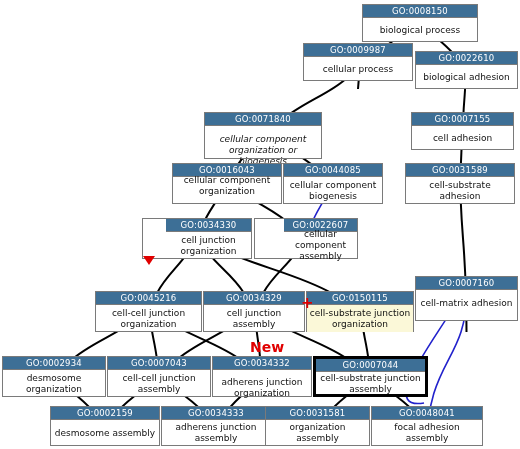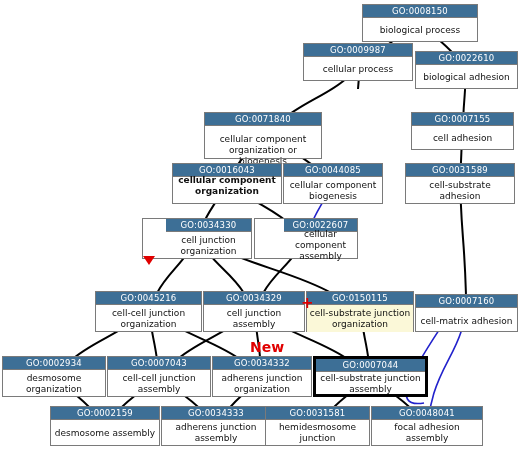--- a/index.html
+++ b/index.html
@@ -81,29 +81,29 @@
       <div class="node" style="left: 303px; top: 43px; width: 110px; height: 38px;">
         <div class="hdr">GO:0009987</div>
         <div class="body" style="height: 24px;">cellular process</div>
       </div>
       <div class="node" style="left: 415px; top: 51px; width: 103px; height: 38px;">
         <div class="hdr">GO:0022610</div>
         <div class="body" style="height: 24px;">biological adhesion</div>
       </div>
       <div class="node" style="left: 204px; top: 112px; width: 118px; height: 47px;">
         <div class="hdr">GO:0071840</div>
-        <div class="body" style="height: 49px;">cellular component organization or biogenesis</div>
+        <div class="body" style="height: 49px; font-style: italic;">cellular component organization or biogenesis</div>
       </div>
       <div class="node" style="left: 411px; top: 112px; width: 103px; height: 38px;">
         <div class="hdr">GO:0007155</div>
         <div class="body" style="height: 24px;">cell adhesion</div>
       </div>
       <div class="node" style="left: 172px; top: 163px; width: 110px; height: 41px;">
         <div class="hdr">GO:0016043</div>
-        <div class="body" style="height: 17px; font-weight: bold;">cellular component organization</div>
+        <div class="body" style="height: 17px;">cellular component organization</div>
       </div>
       <div class="node" style="left: 283px; top: 163px; width: 100px; height: 41px;">
         <div class="hdr">GO:0044085</div>
         <div class="body" style="height: 27px;">cellular component biogenesis</div>
       </div>
       <div class="node" style="left: 405px; top: 163px; width: 110px; height: 41px;">
         <div class="hdr">GO:0031589</div>
         <div class="body" style="height: 27px;">cell-substrate adhesion</div>
       </div>
       <div class="node" style="left: 142px; top: 218px; width: 110px; height: 41px; padding-left: 23px;">
@@ -119,51 +119,51 @@
         <div class="body" style="height: 27px;">cell-cell junction organization</div>
       </div>
       <div class="node" style="left: 203px; top: 291px; width: 102px; height: 41px;">
         <div class="hdr">GO:0034329</div>
         <div class="body" style="height: 27px;">cell junction assembly</div>
       </div>
       <div class="node hl" style="left: 306px; top: 291px; width: 108px; height: 41px;">
         <div class="hdr">GO:0150115</div>
         <div class="body" style="height: 27px;">cell-substrate junction organization</div>
       </div>
-      <div class="node" style="left: 415px; top: 294px; width: 103px; height: 38px;">
+      <div class="node" style="left: 415px; top: 276px; width: 103px; height: 45px;">
         <div class="hdr">GO:0007160</div>
         <div class="body" style="height: 27px;">cell-matrix adhesion</div>
       </div>
       <div class="node" style="left: 2px; top: 356px; width: 104px; height: 41px;">
         <div class="hdr">GO:0002934</div>
         <div class="body" style="height: 27px;">desmosome organization</div>
       </div>
       <div class="node" style="left: 107px; top: 356px; width: 104px; height: 41px;">
         <div class="hdr">GO:0007043</div>
         <div class="body" style="height: 27px;">cell-cell junction assembly</div>
       </div>
       <div class="node" style="left: 212px; top: 356px; width: 100px; height: 41px;">
         <div class="hdr">GO:0034332</div>
-        <div class="body" style="height: 27px;">adherens junction organization</div>
+        <div class="body" style="height: 35px;">adherens junction organization</div>
       </div>
       <div class="node sel" style="left: 313px; top: 356px; width: 115px; height: 41px;">
         <div class="hdr">GO:0007044</div>
         <div class="body" style="height: 23px;">cell-substrate junction assembly</div>
       </div>
       <div class="node" style="left: 50px; top: 406px; width: 110px; height: 40px;">
         <div class="hdr">GO:0002159</div>
         <div class="body" style="height: 26px;">desmosome assembly</div>
       </div>
       <div class="node" style="left: 161px; top: 406px; width: 110px; height: 40px;">
         <div class="hdr">GO:0034333</div>
         <div class="body" style="height: 26px;">adherens junction assembly</div>
       </div>
       <div class="node" style="left: 265px; top: 406px; width: 105px; height: 40px;">
         <div class="hdr">GO:0031581</div>
-        <div class="body" style="height: 26px;">hemidesmosome junction</div>
+        <div class="body" style="height: 26px;">organization assembly</div>
       </div>
       <div class="node" style="left: 371px; top: 406px; width: 112px; height: 40px;">
         <div class="hdr">GO:0048041</div>
         <div class="body" style="height: 26px;">focal adhesion assembly</div>
       </div>
     </div>
   <div id="anno-layer">
       <div class="marker newlbl" style="left: 250px; top: 340px;">New</div>
       <div class="marker plus" style="left: 301px; top: 296px;">+</div>
       <div class="tri" style="left: 143px; top: 256px;"></div>

